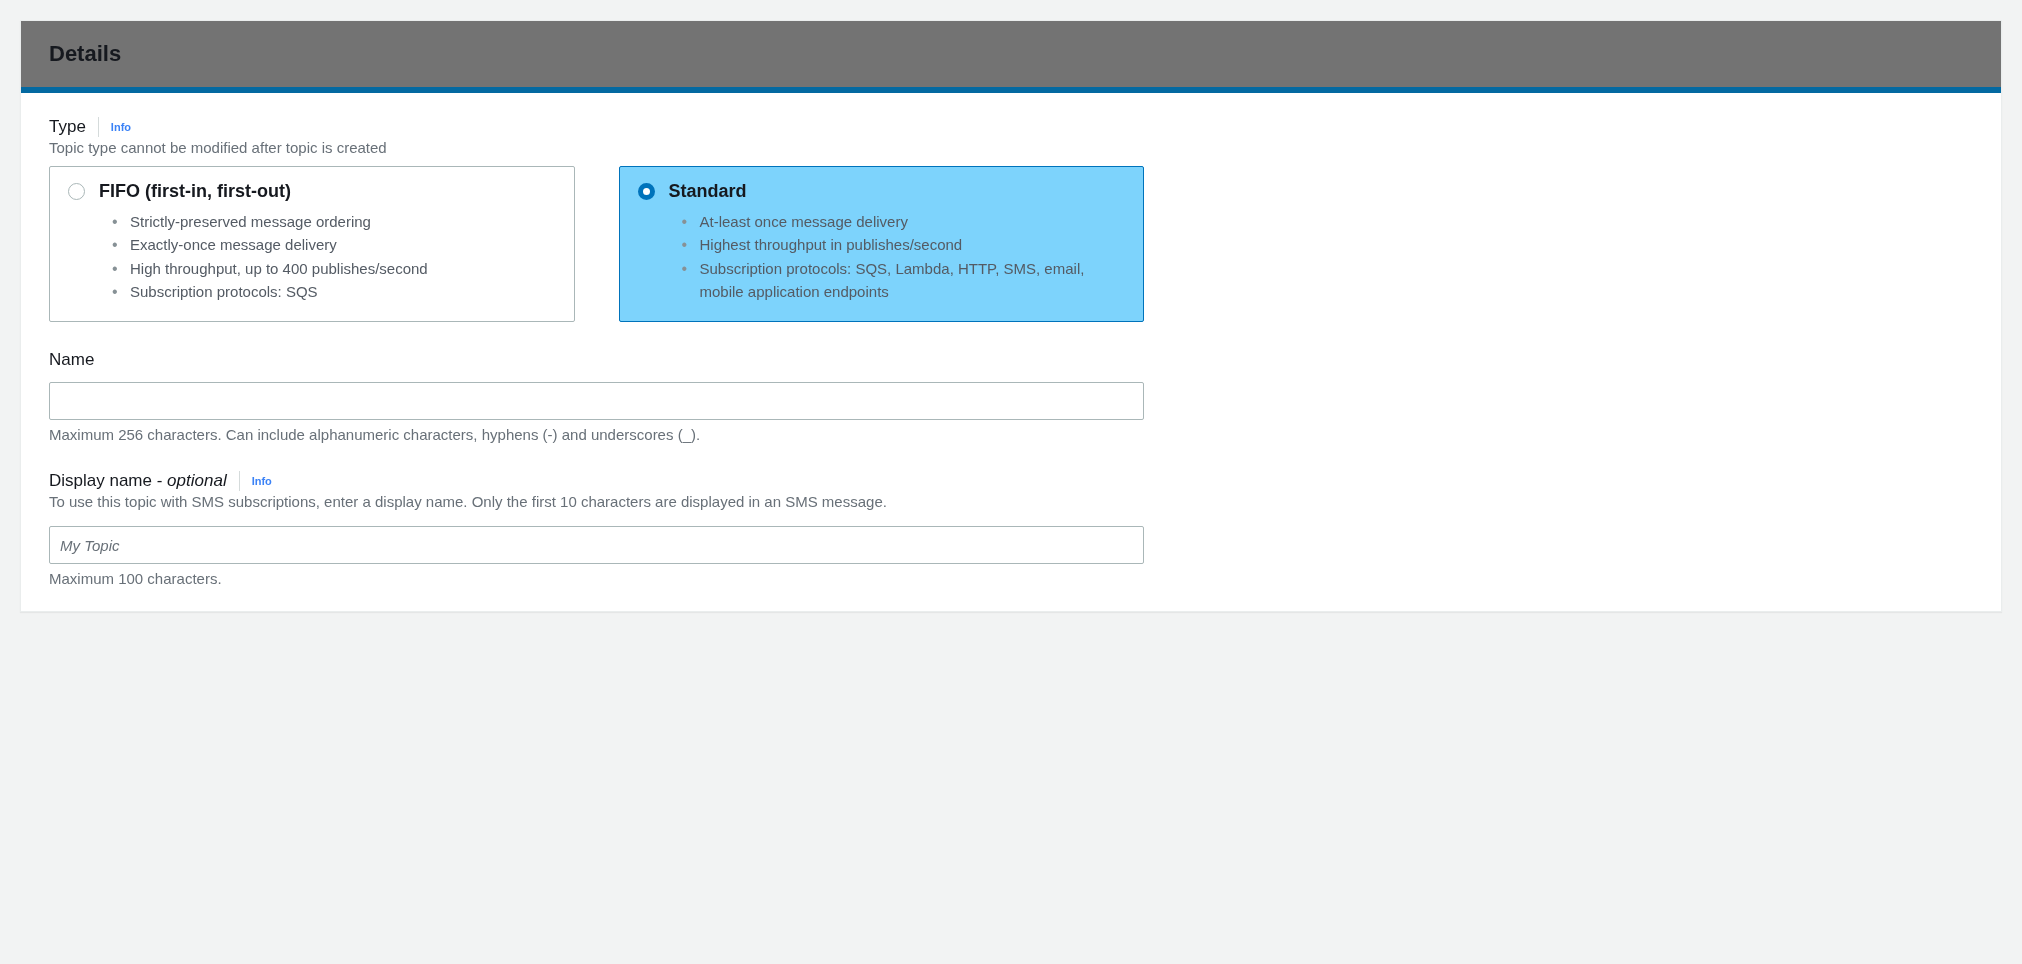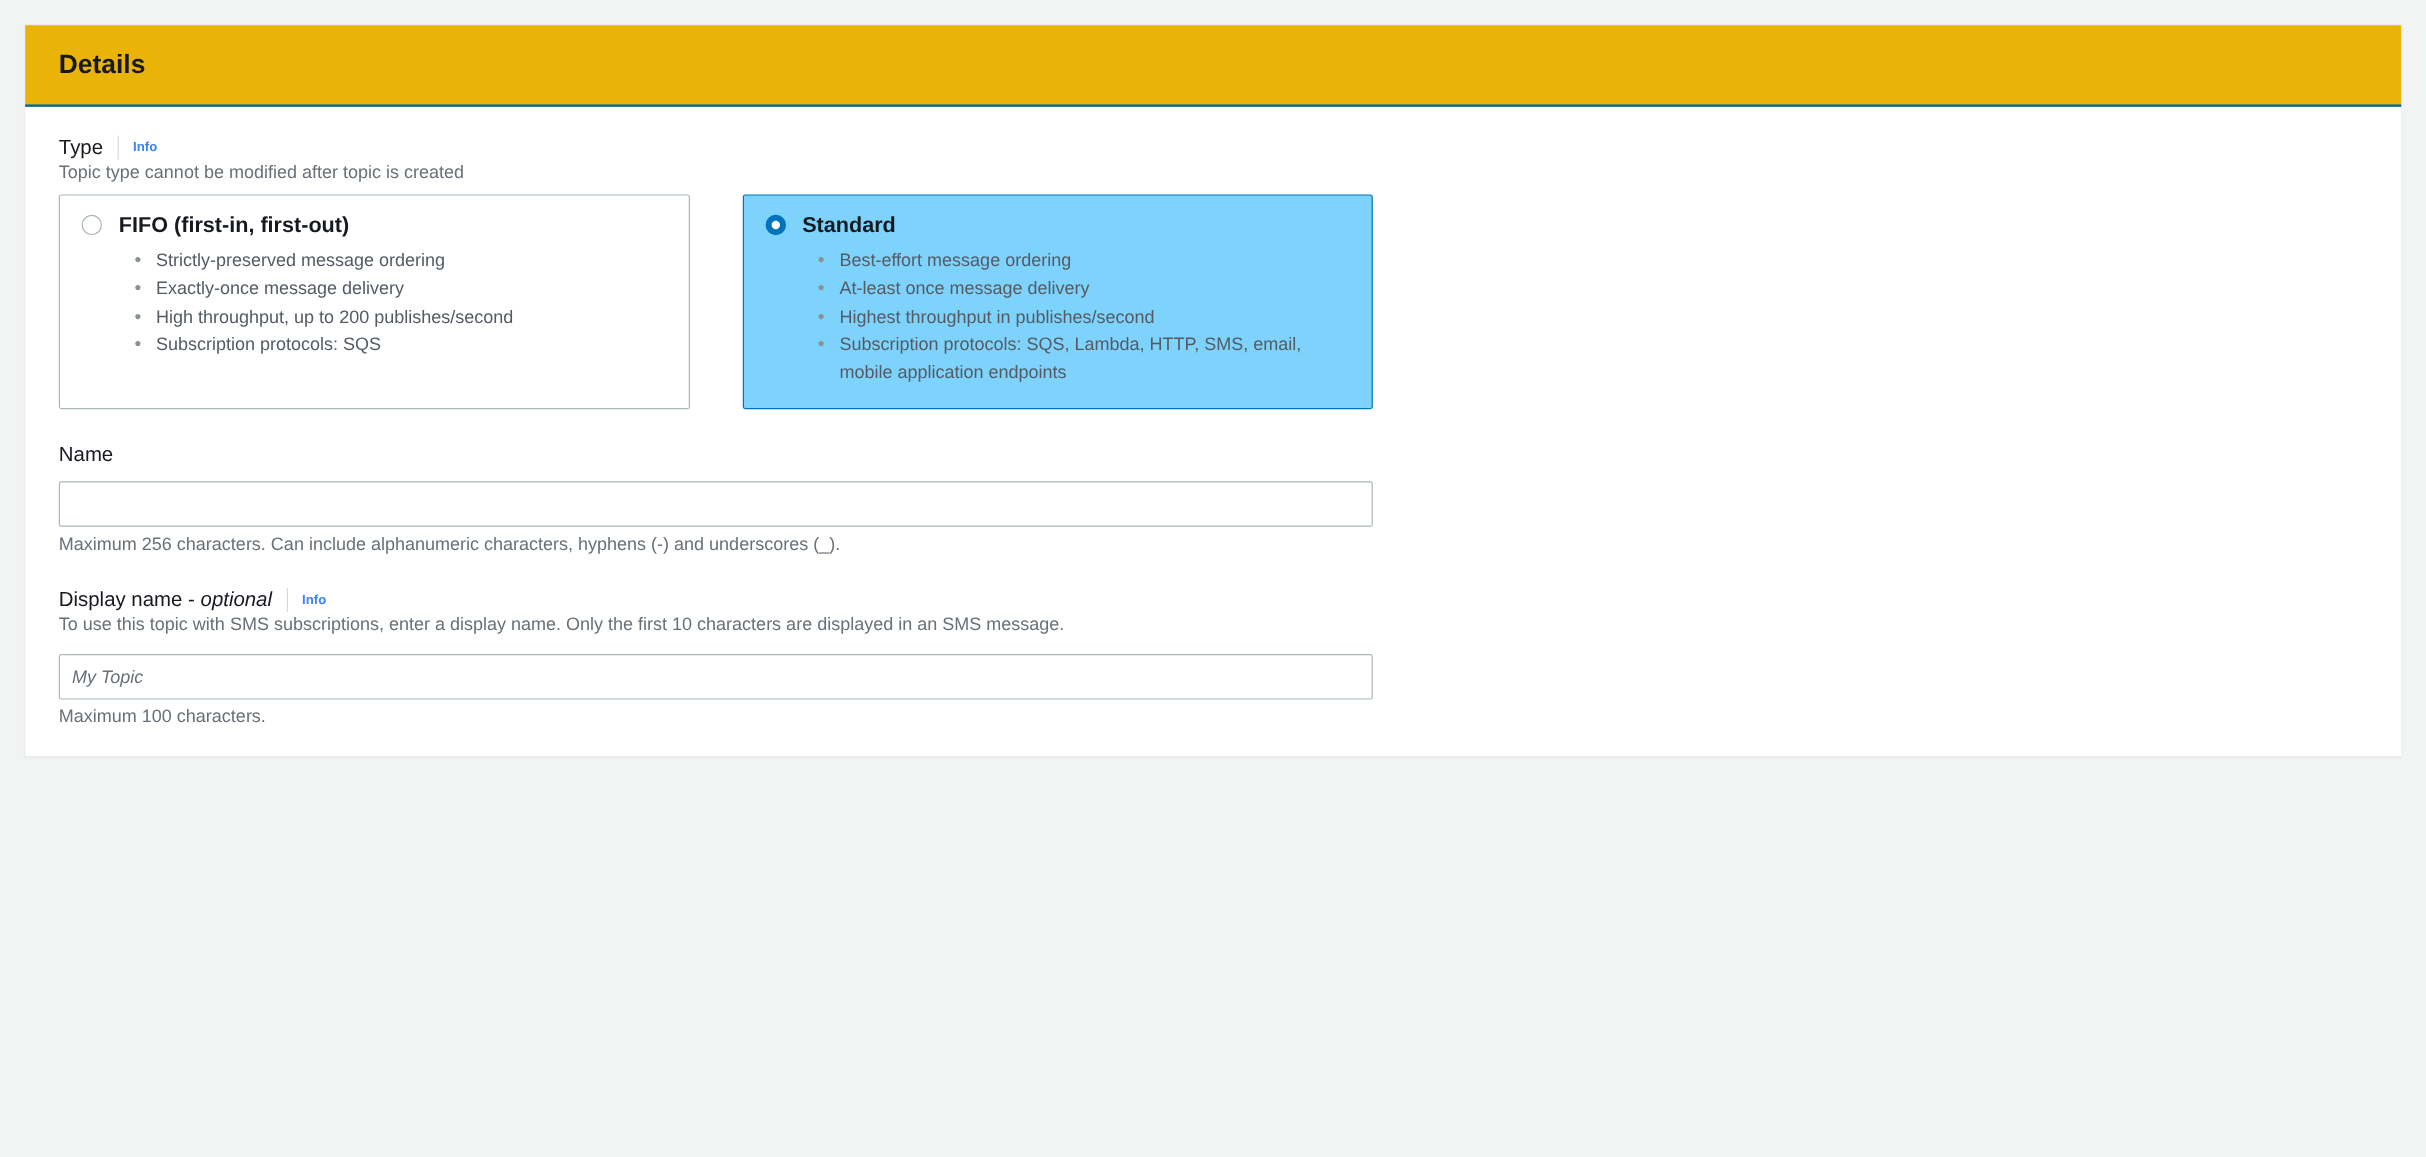--- a/index.html
+++ b/index.html
@@ -12,22 +12,22 @@
       background: #f2f3f3;
       padding: 20px;
       color: #16191f;
     }
     .panel {
       background: #ffffff;
       border: 1px solid #eaeded;
       box-shadow: 0 1px 1px rgba(0,0,0,0.05);
     }
     .panel-header {
-      background: #eab308;
-      border-bottom: 2px solid #0369a1;
+      background: #737373;
+      border-bottom: 6px solid #0369a1;
       padding: 20px 28px;
     }
     .panel-header h2 {
       font-size: 22px;
       font-weight: 700;
       color: #16191f;
     }
     .panel-body {
       padding: 24px 28px;
     }
@@ -164,32 +164,31 @@
     <div class="radio-grid">
 
       <div class="radio-card">
         <div class="radio-card-header">
           <span class="radio-circle"></span>
           <span class="radio-title">FIFO (first-in, first-out)</span>
         </div>
         <ul>
           <li>Strictly-preserved message ordering</li>
           <li>Exactly-once message delivery</li>
-          <li>High throughput, up to 200 publishes/second</li>
+          <li>High throughput, up to 400 publishes/second</li>
           <li>Subscription protocols: SQS</li>
         </ul>
       </div>
 
       <div class="radio-card selected">
         <div class="radio-card-header">
           <span class="radio-circle"></span>
           <span class="radio-title">Standard</span>
         </div>
         <ul>
-          <li>Best-effort message ordering</li>
           <li>At-least once message delivery</li>
           <li>Highest throughput in publishes/second</li>
           <li>Subscription protocols: SQS, Lambda, HTTP, SMS, email, mobile application endpoints</li>
         </ul>
       </div>
     </div>
 
     <div class="form-group">
       <div class="field-label-row">
         <span class="field-label">Name</span>

